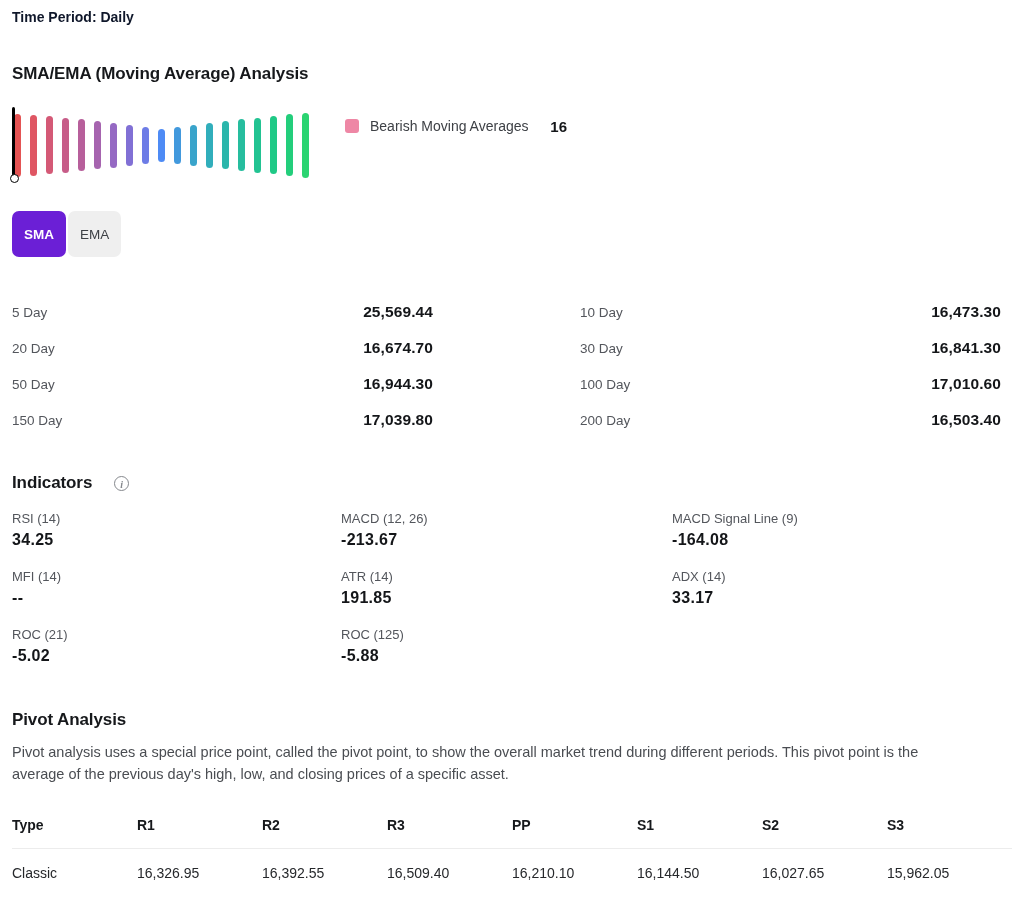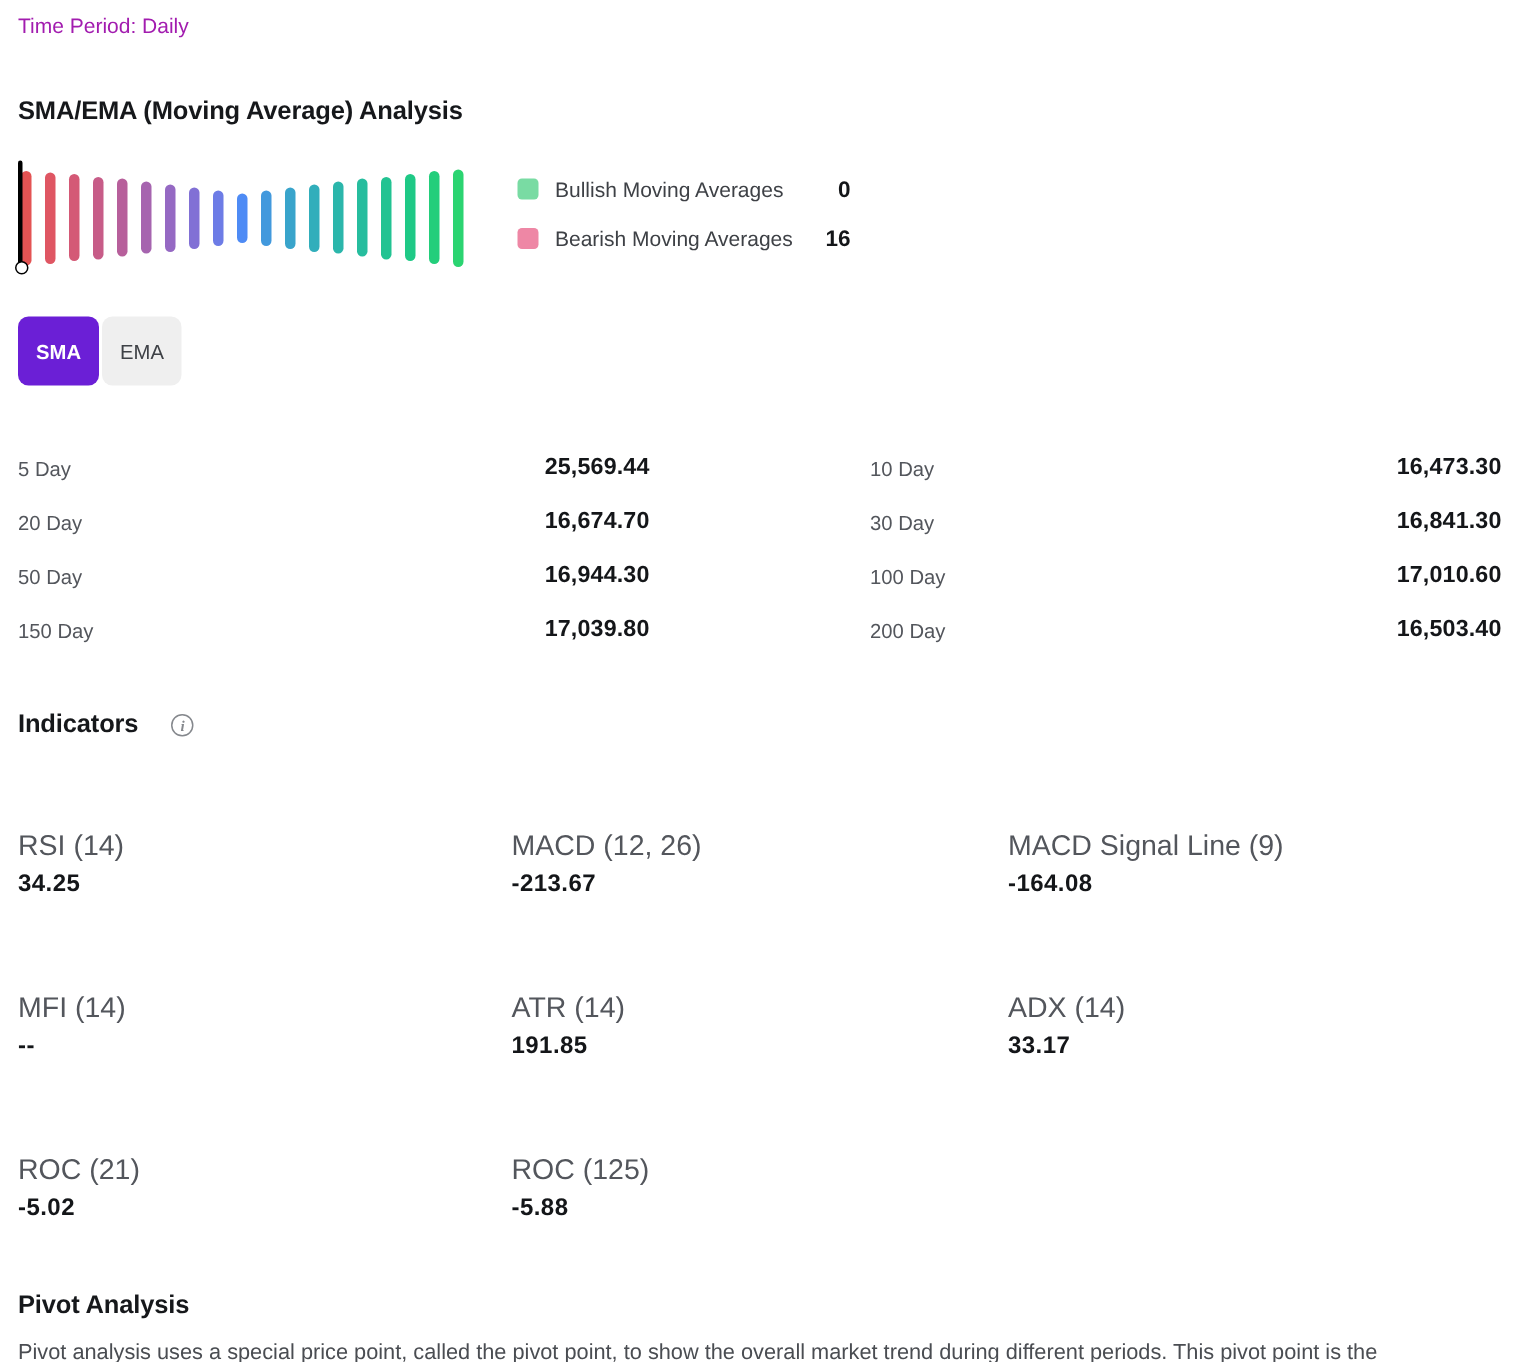--- a/index.html
+++ b/index.html
@@ -5,21 +5,21 @@
   html,body { margin:0; padding:0; background:#ffffff; }
   body {
     width:1024px; height:908px;
     font-family:"Liberation Sans", sans-serif;
     color:#16181b;
     -webkit-font-smoothing:antialiased;
     overflow:hidden;
   }
   .page { padding:7px 12px 0 12px; position:relative; }
 
-  .time-period { font-size:14px; color:#a21caf; line-height:20px; }
+  .time-period { font-size:14px; color:#0f172a; line-height:20px;font-weight:bold; }
 
   .section-title { font-size:17px; font-weight:700; color:#16181b; letter-spacing:-0.1px; }
   .ma-title { margin-top:37px; }
 
   
   .gauge-row { margin-top:22px; display:flex; align-items:flex-start; }
   .gauge { position:relative; width:303px; height:78px; display:flex; align-items:center; gap:9px; padding-left:2px; }
   .gbar { width:7px; border-radius:4px; flex:none; }
   .needle-line { position:absolute; left:0; top:1px; width:3px; height:69px; background:#000; border-radius:2px; }
   .needle-knob { position:absolute; left:-2px; top:68px; width:7px; height:7px; border:1.6px solid #000; border-radius:50%; background:#fff; }
@@ -43,21 +43,21 @@
   .ma-row { display:flex; justify-content:space-between; align-items:center; height:36px; }
   .ma-label { font-size:13.5px; color:#53565c; }
   .ma-value { font-size:15.5px; font-weight:700; color:#141619; letter-spacing:0.1px; }
 
   
   .ind-title-row { margin-top:35px; display:flex; align-items:center; gap:22px; }
   .info-icon { width:15px; height:15px; border:1.3px solid #85888d; border-radius:50%;
     color:#85888d; font-size:10px; line-height:15px; text-align:center;
     font-family:"Liberation Serif", serif; font-style:italic; font-weight:700; box-sizing:border-box; }
   .ind-grid { margin-top:18px; display:grid; grid-template-columns:329px 331px 1fr; row-gap:20px; }
-  .ind-label { font-size:19px; color:#53565c; margin-bottom:5px;margin-top:43px; }
+  .ind-label { font-size:13px; color:#53565c; margin-bottom:5px; }
   .ind-value { font-size:16px; font-weight:700; color:#141619; letter-spacing:0.3px; }
 
   
   .pivot-title { margin-top:45px; }
   .pivot-desc { margin-top:12px; font-size:14.5px; color:#4a4d52; line-height:21.5px; max-width:948px; }
   .ptable { margin-top:32px; }
   .phead, .prow { display:grid; grid-template-columns:repeat(8, 1fr); }
   .phead { padding-bottom:15px; border-bottom:1px solid #ececec; }
   .phead .pcell { font-size:14px; font-weight:700; color:#16181b; }
   .prow { padding-top:16px; }
@@ -93,25 +93,20 @@
         <div class="gbar" style="height: 45px; background: rgb(49, 174, 187);"></div>
         <div class="gbar" style="height: 48px; background: rgb(43, 182, 171);"></div>
         <div class="gbar" style="height: 52px; background: rgb(38, 189, 158);"></div>
         <div class="gbar" style="height: 55px; background: rgb(34, 195, 146);"></div>
         <div class="gbar" style="height: 58px; background: rgb(31, 201, 134);"></div>
         <div class="gbar" style="height: 62px; background: rgb(35, 206, 123);"></div>
         <div class="gbar" style="height: 65px; background: rgb(43, 212, 113);"></div>
       </div>
     <div class="legend">
       <div class="legend-row">
-        <div class="swatch" style="background: rgb(121, 219, 163);"></div>
-        <span class="legend-label">Bullish Moving Averages</span>
-        <span class="legend-value">0</span>
-      </div>
-      <div class="legend-row">
         <div class="swatch" style="background: rgb(238, 135, 165);"></div>
         <span class="legend-label">Bearish Moving Averages</span>
         <span class="legend-value">16</span>
       </div>
     </div>
   </div>
 
   <div class="toggle-row">
     <button class="toggle-btn active" style="background: rgb(107, 31, 214);">SMA</button>
     <button class="toggle-btn inactive" style="background: rgb(239, 239, 239);">EMA</button>
@@ -204,17 +199,27 @@
     <div class="phead">
       <span class="pcell">Type</span>
       <span class="pcell">R1</span>
       <span class="pcell">R2</span>
       <span class="pcell">R3</span>
       <span class="pcell">PP</span>
       <span class="pcell">S1</span>
       <span class="pcell">S2</span>
       <span class="pcell">S3</span>
     </div>
+    <div class="prow">
+      <span class="pcell">Classic</span>
+      <span class="pcell">16,326.95</span>
+      <span class="pcell">16,392.55</span>
+      <span class="pcell">16,509.40</span>
+      <span class="pcell">16,210.10</span>
+      <span class="pcell">16,144.50</span>
+      <span class="pcell">16,027.65</span>
+      <span class="pcell">15,962.05</span>
+    </div>
   </div>
 
   <div class="pnote">Note: Support and Resistance level for the day, calculated based on price range of the previous trading day.</div>
 
 </div>
 
 </body></html>

